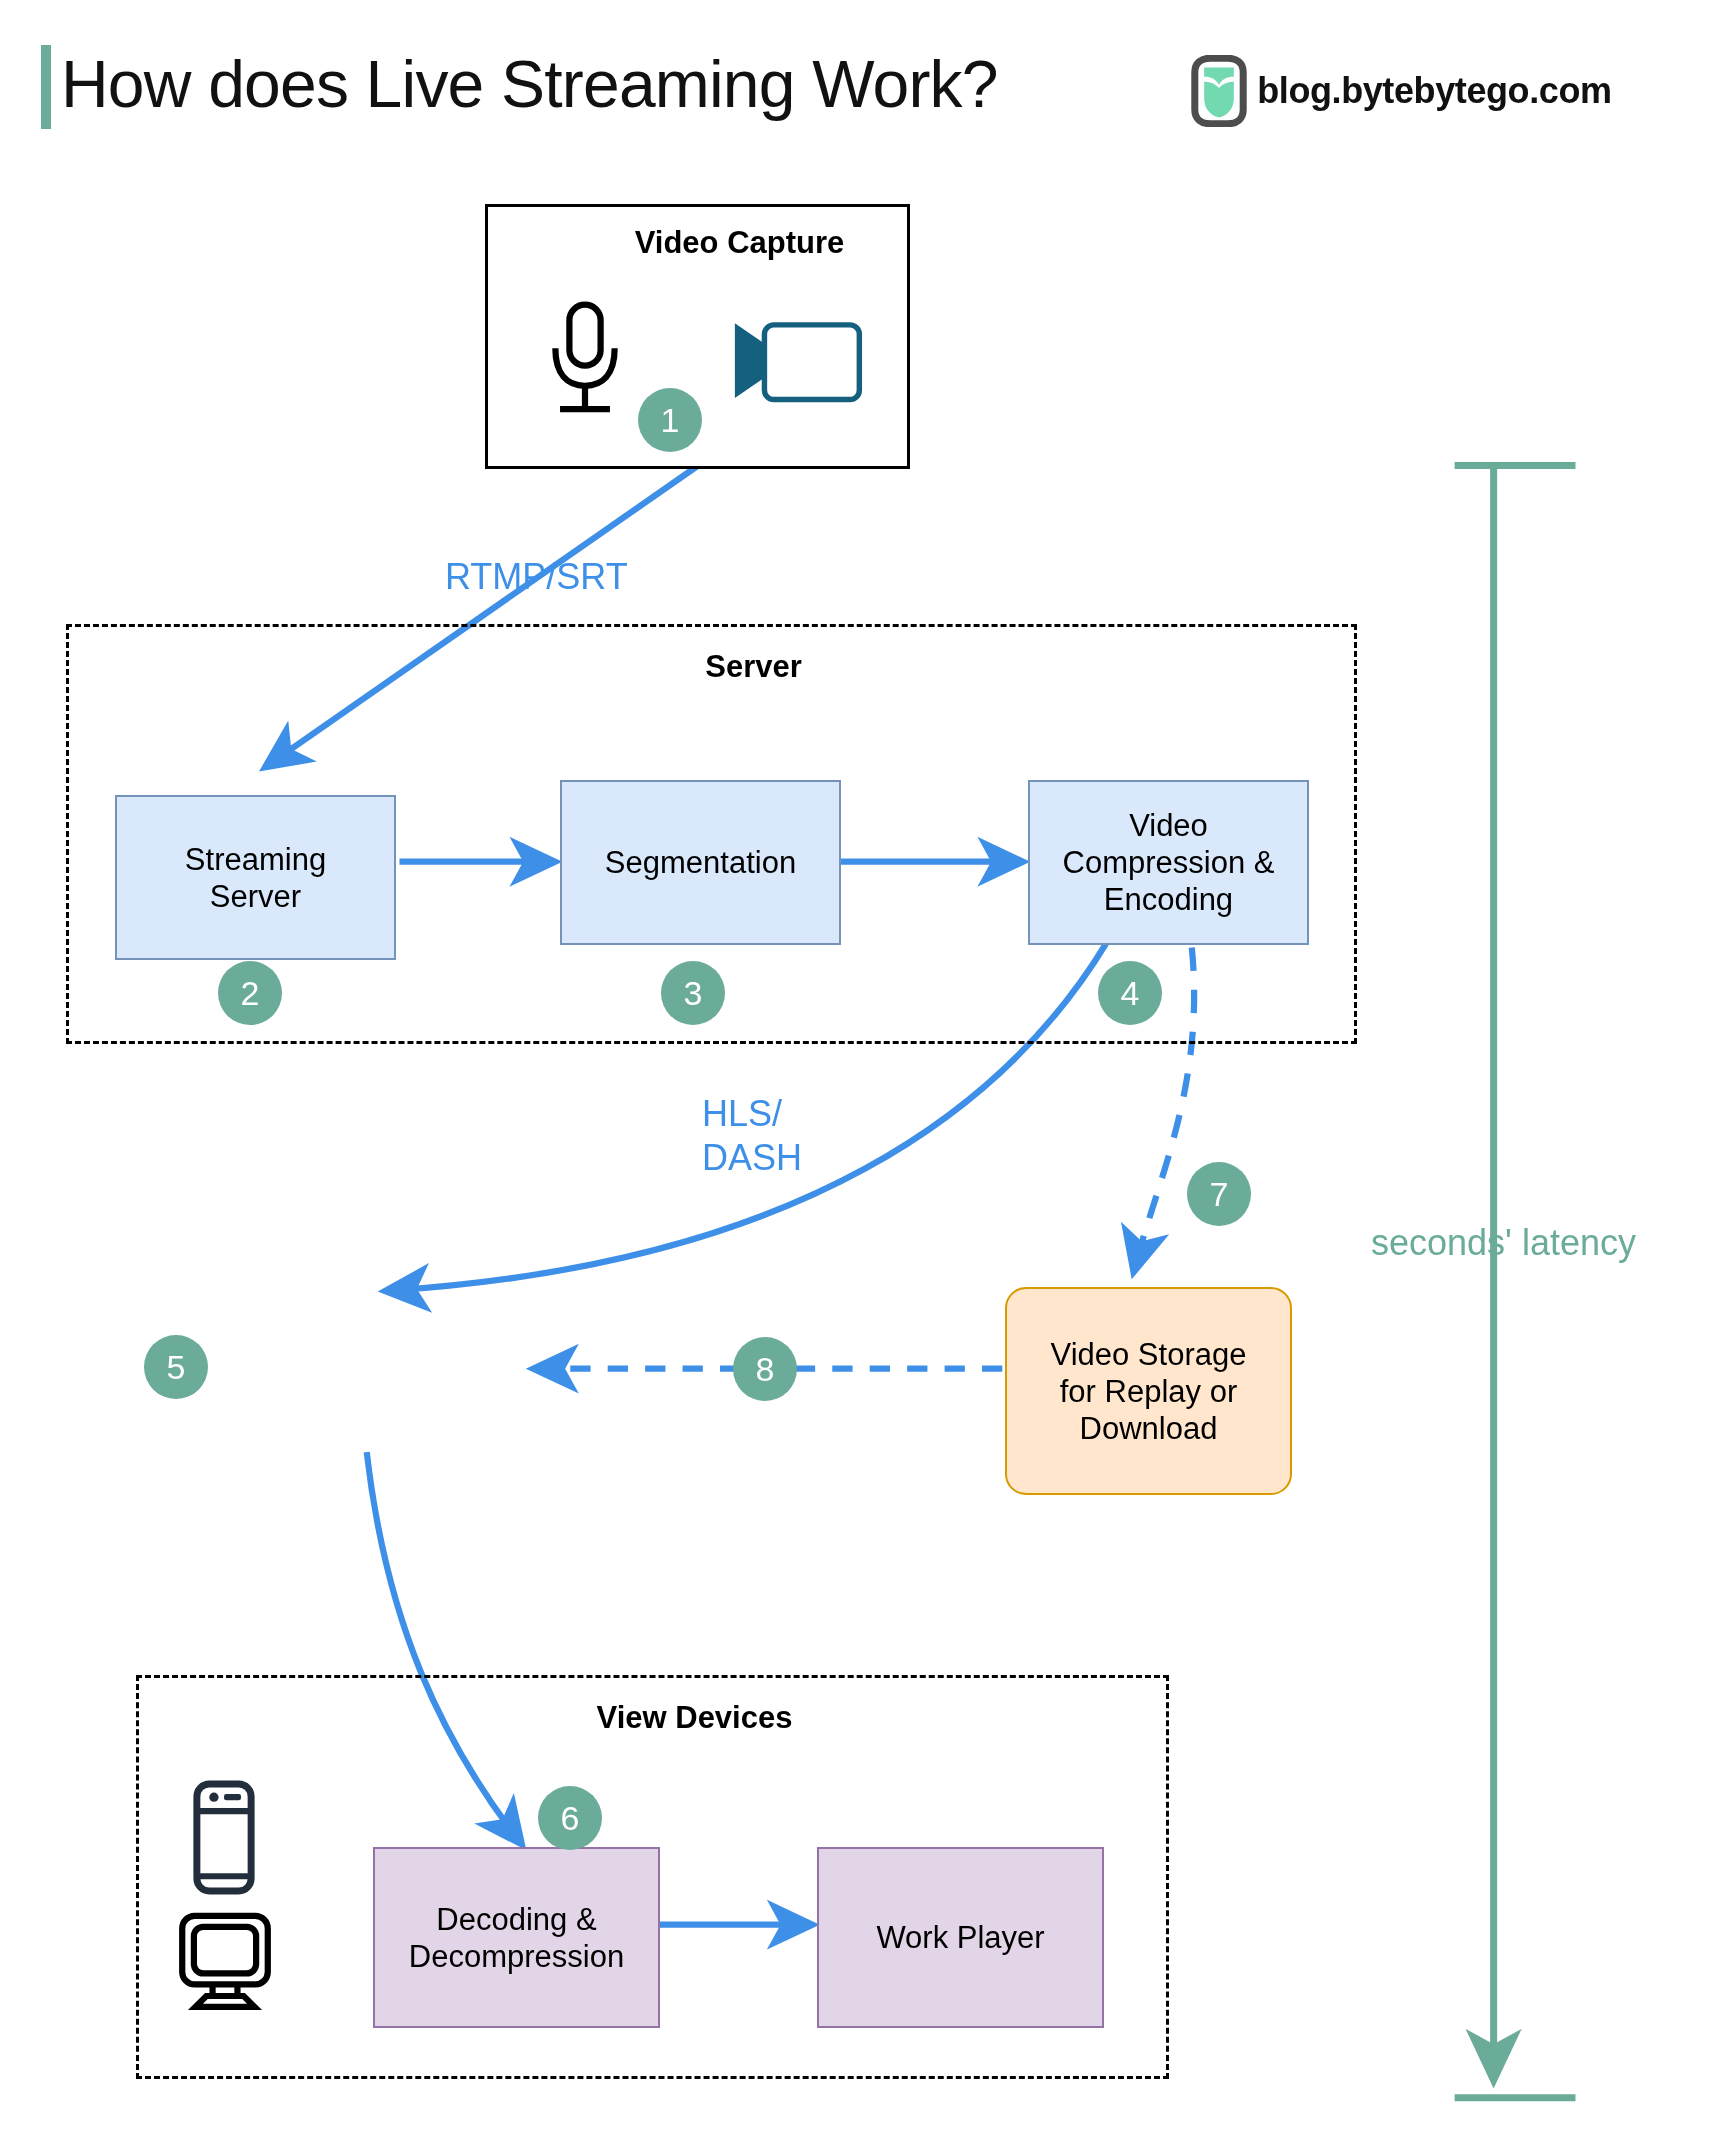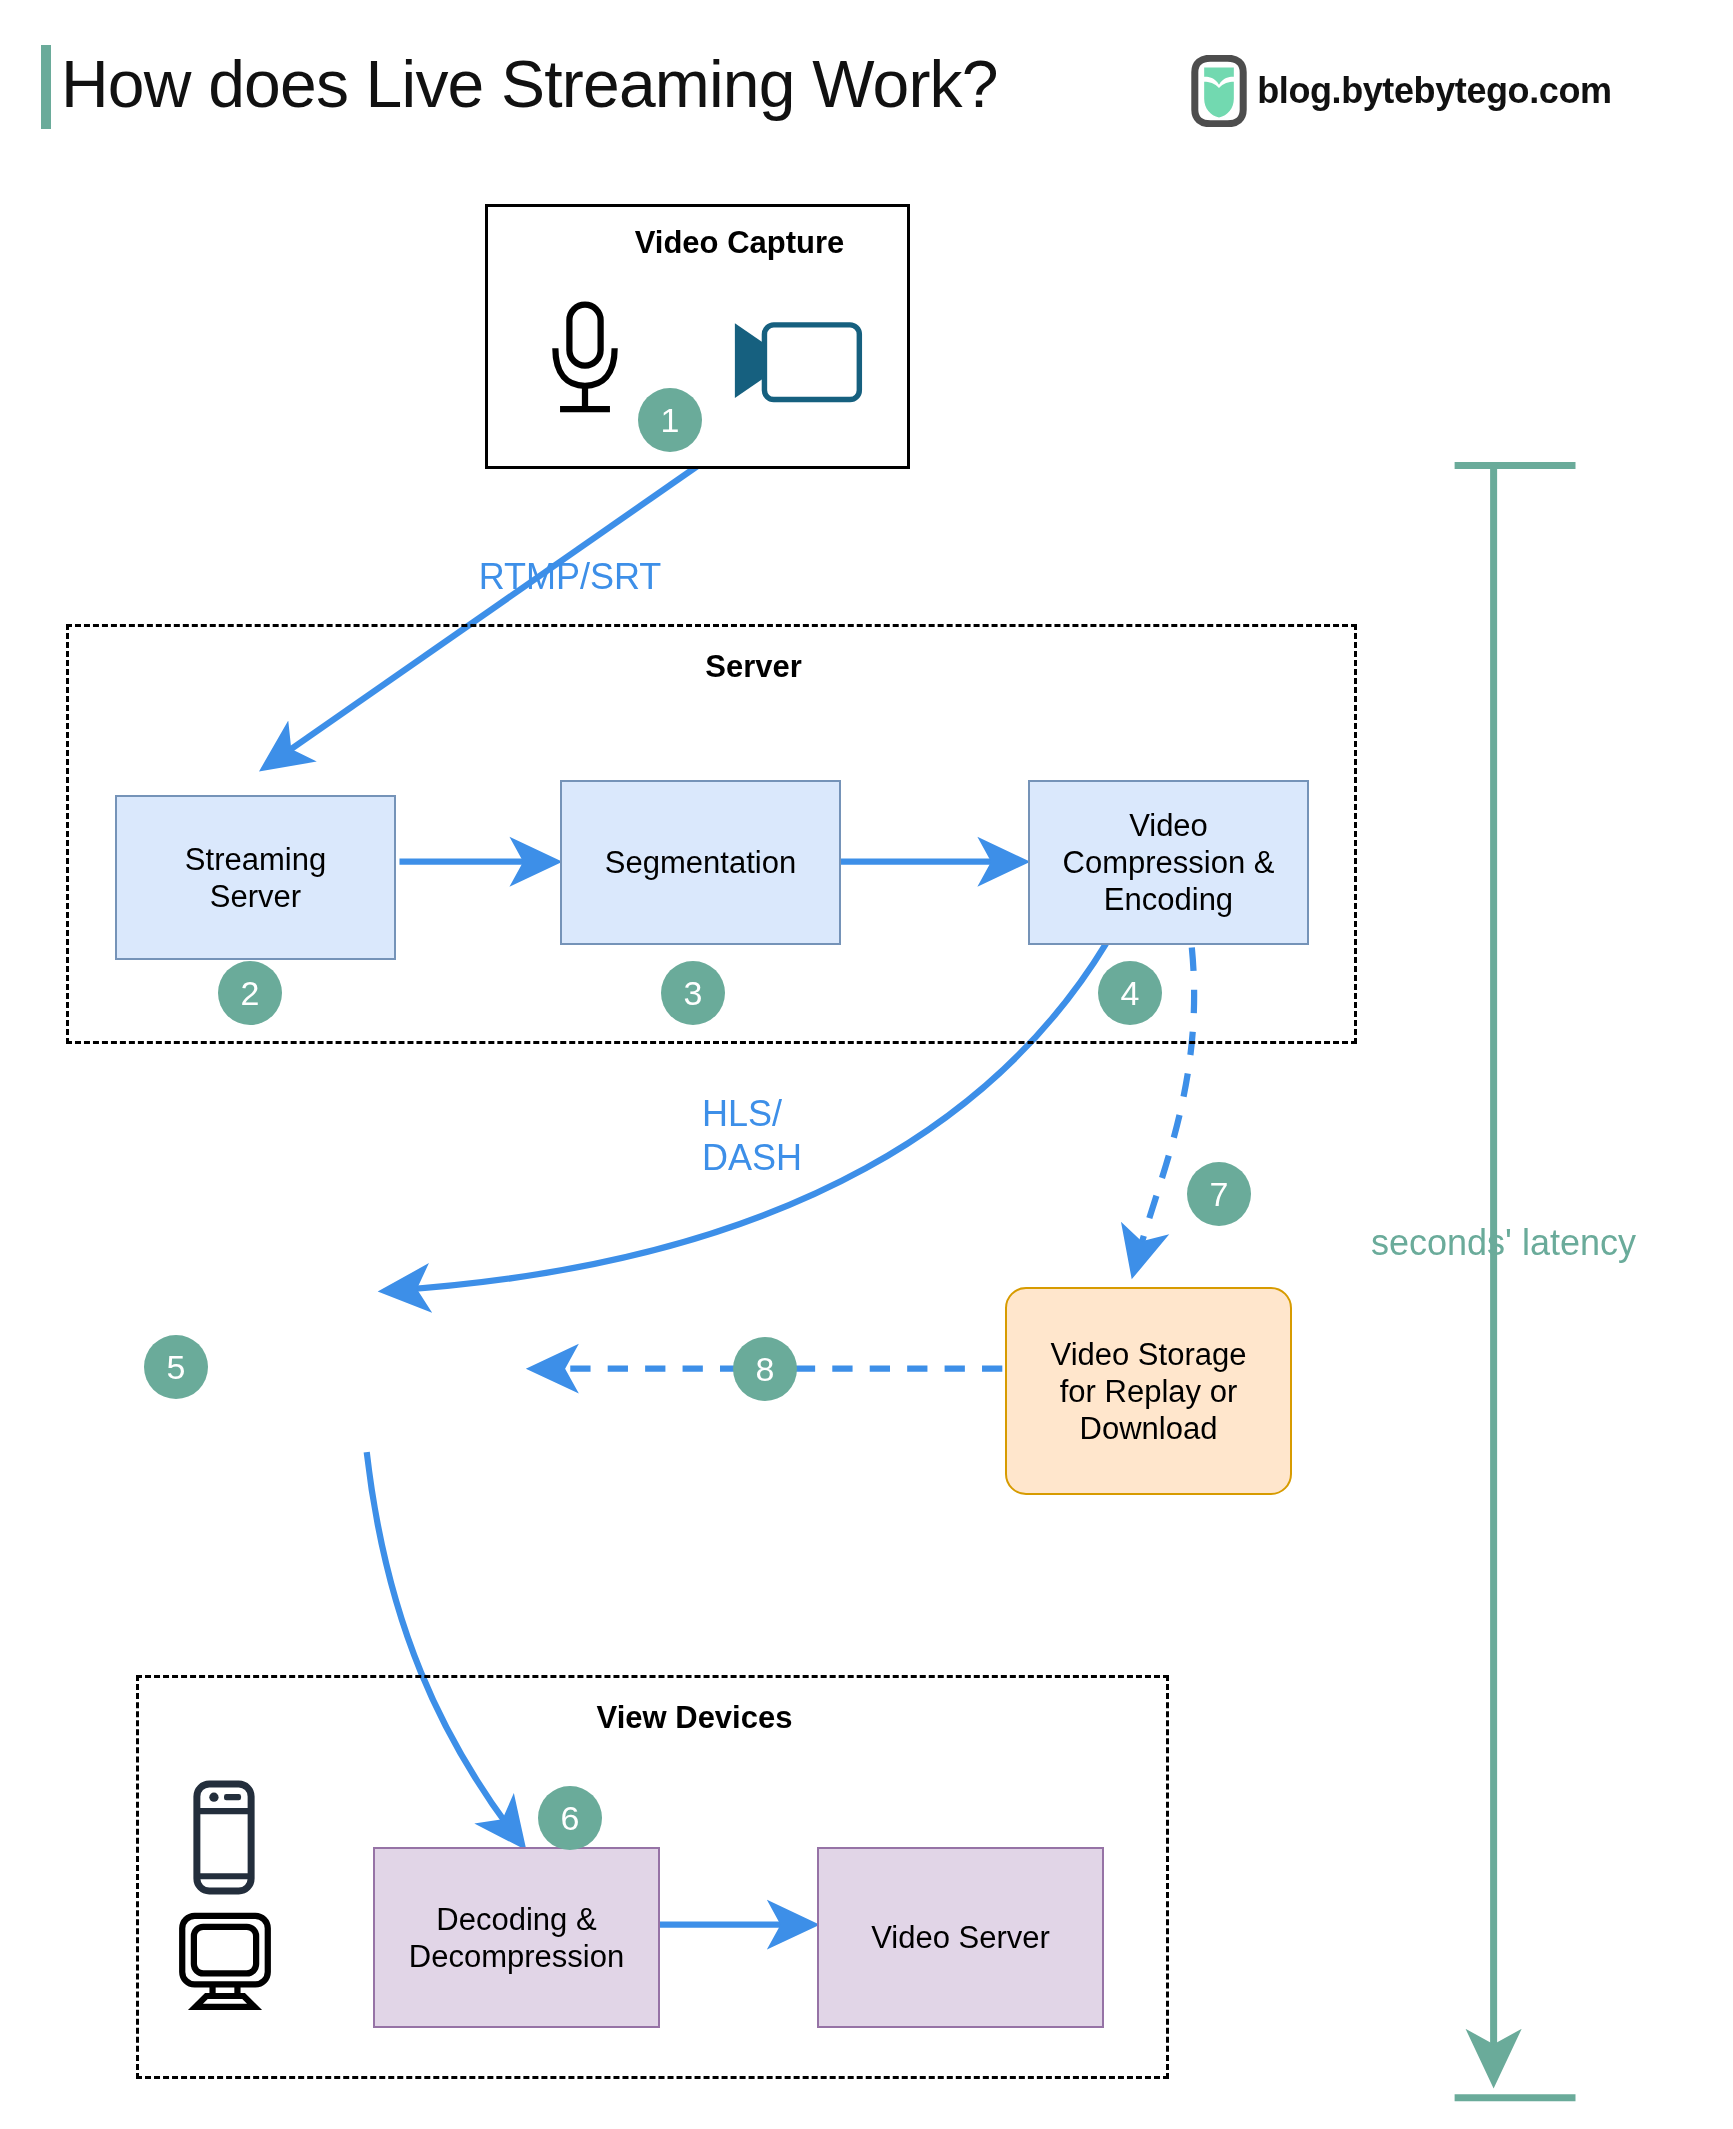--- a/index.html
+++ b/index.html
@@ -115,21 +115,20 @@
     font-weight: 400;
   }
 
   
   .edge-label {
     position: absolute;
     color: #3d8fe8;
     font-size: 36px;
     line-height: 44px;
     white-space: pre-line;
-    text-align: center;
   }
 
   
   #latency-label {
     position: absolute;
     color: #6aab9a;
     font-size: 36px;
     line-height: 44px;
     white-space: nowrap;
   }
@@ -265,19 +264,19 @@
     <path d="M22 122 L36 108 L84 108 L98 122 Z" fill="none" stroke="#000" stroke-width="8"></path>
   </svg>
 
   <div class="node node-purple" style="left:373px; top:1847px; width:287px; height:181px;">
     <span>Decoding &amp;
 Decompression</span>
   </div>
   <div class="badge" style="left:538px; top:1786px;">6</div>
 
   <div class="node node-purple" style="left:817px; top:1847px; width:287px; height:181px;">
-    <span>Video Server</span>
+    <span>Work Player</span>
   </div>
 
   <div id="latency-label" style="left:1371px; top:1221px;">seconds' latency</div>
 
 </div>
 
 
 </body></html>

